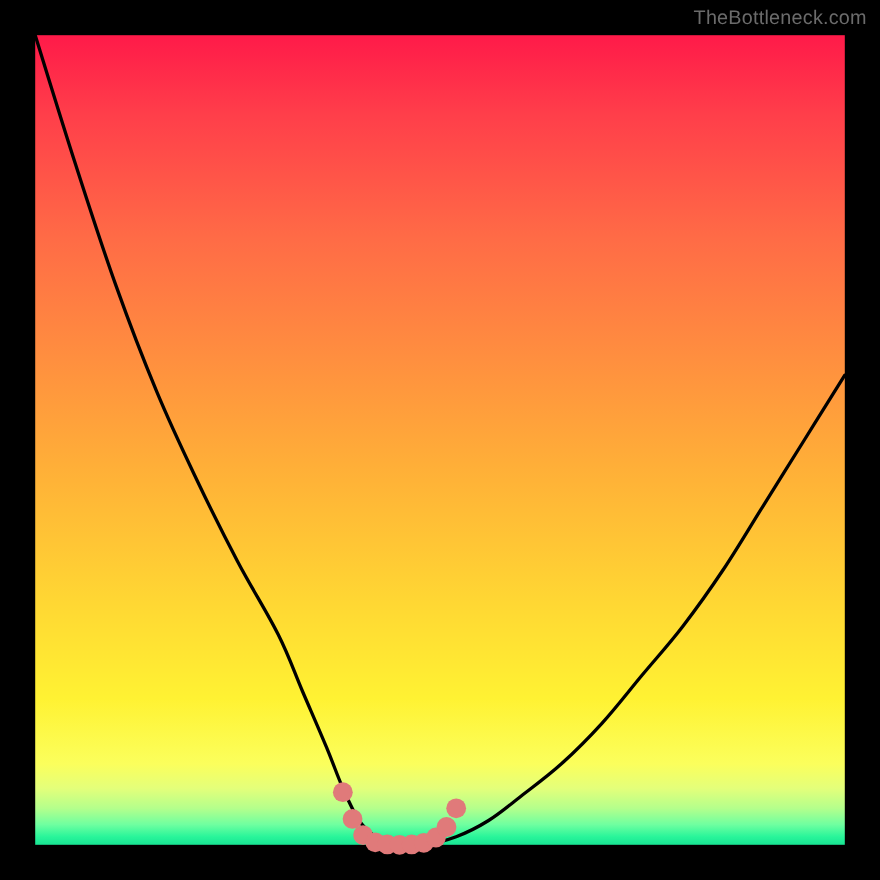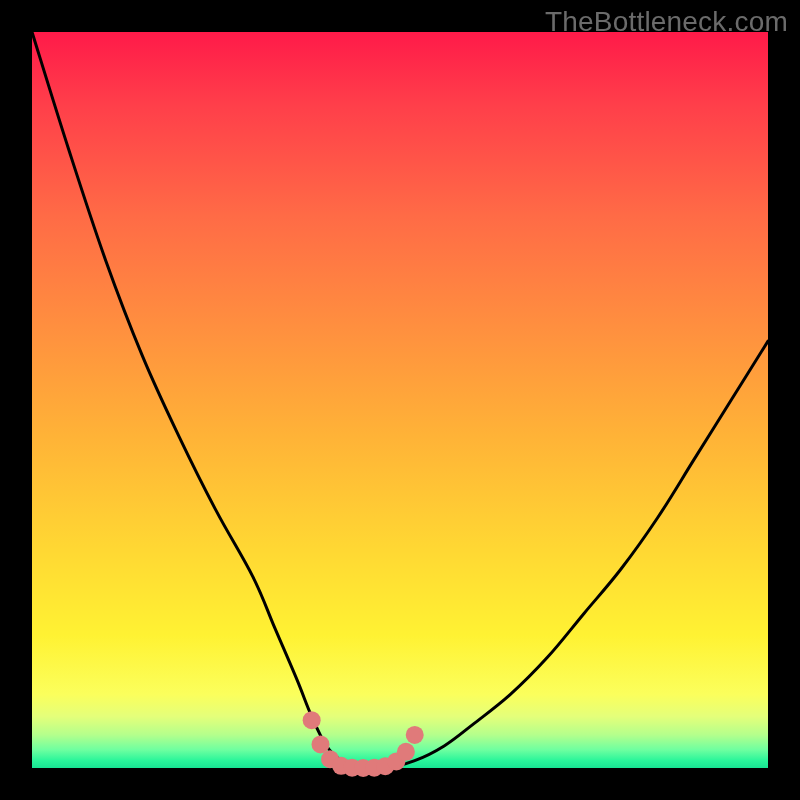--- a/index.html
+++ b/index.html
@@ -40,21 +40,21 @@
       #b4ff8c 95.5%,
       #6fffa0 97.5%,
       #29f59a 99%,
       #18e493 100%
     );
   }
   .watermark {
     position: absolute;
     top: 6px;
     right: 12px;
-    font-size: 28px;
+    font-size: 18px;
     font-weight: 500;
     color: #6b6b6b;
     letter-spacing: 0.2px;
     user-select: none;
   }
   svg.curve {
     position: absolute;
     top: 0;
     left: 0;
     width: 736px;

